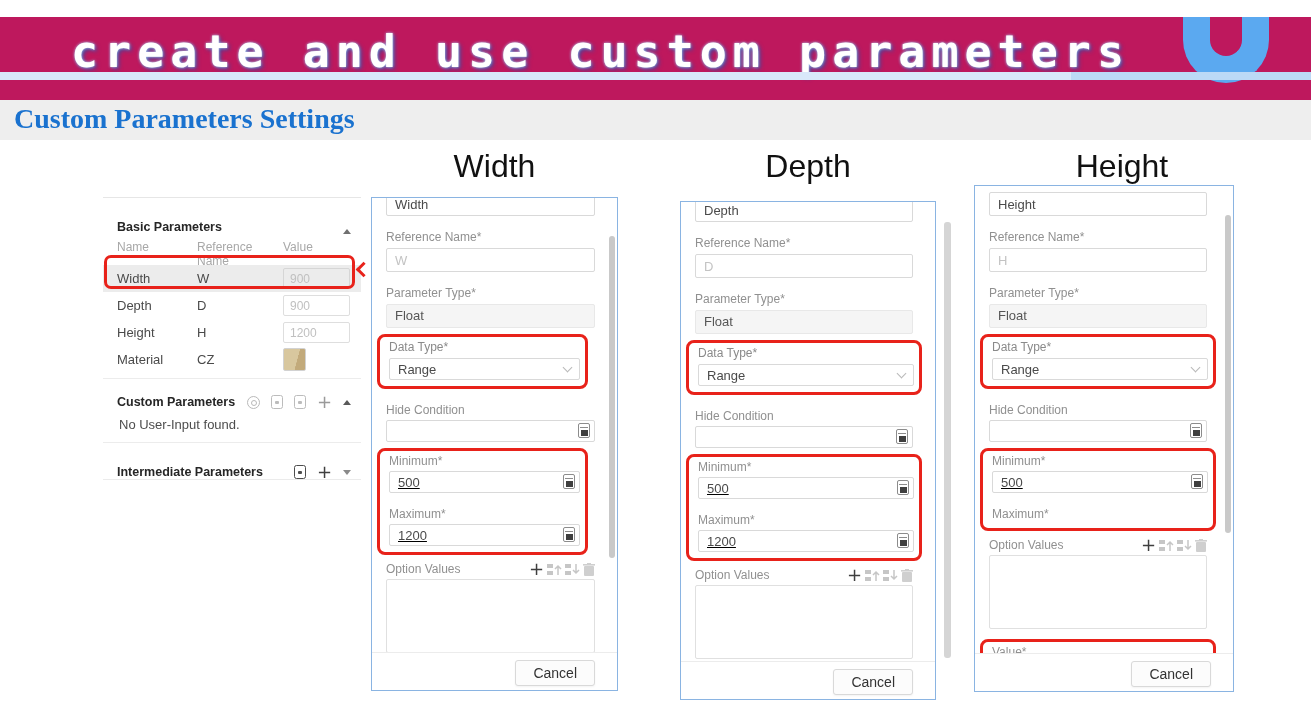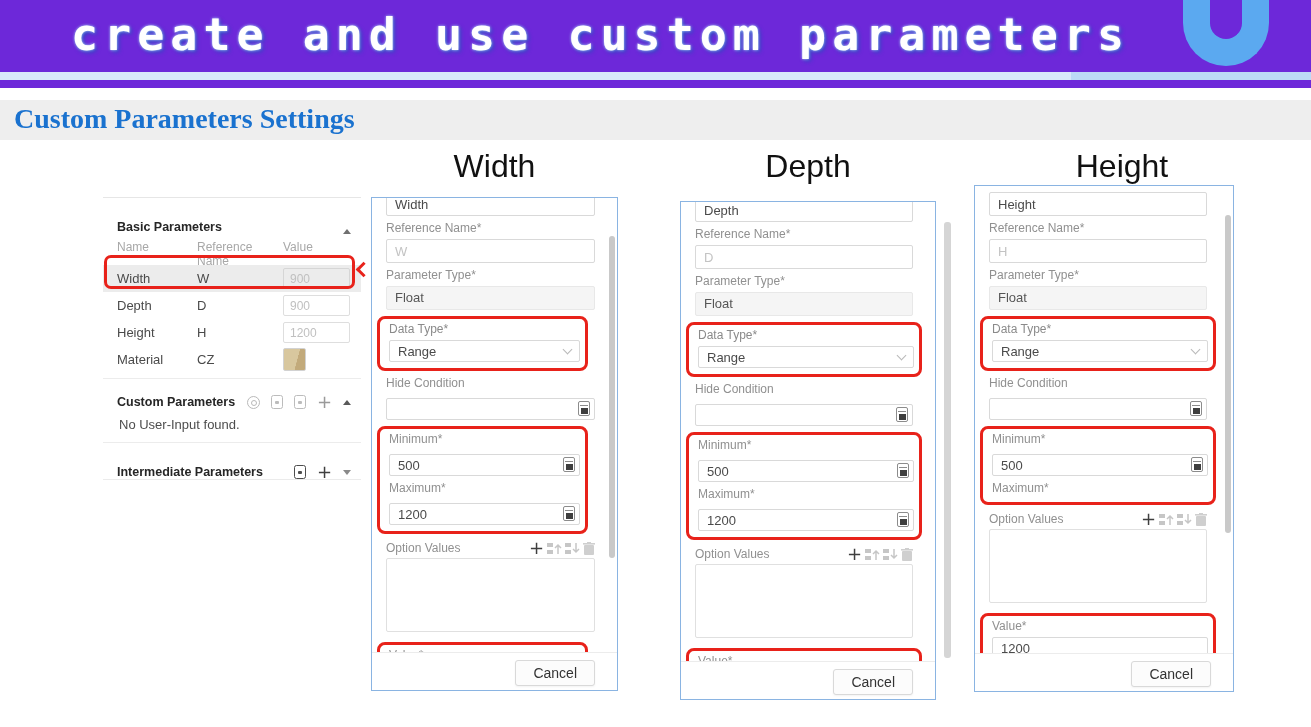--- a/index.html
+++ b/index.html
@@ -1,19 +1,19 @@
 <!DOCTYPE html>
 <html><head>
 <meta charset="utf-8">
 <style>
   * { margin:0; padding:0; box-sizing:border-box; }
   html,body { width:1311px; height:727px; background:#ffffff; font-family:"Liberation Sans", sans-serif; overflow:hidden; position:relative; }
 
   
-  .banner { position:absolute; left:0; top:0; width:1311px; height:88px; background:#6d28d9; overflow:hidden; }
+  .banner { position:absolute; left:0; top:17px; width:1311px; height:88px; background:#be185d; overflow:hidden; }
   .banner-title { position:absolute; left:0; right:110px; top:8px; text-align:center;
     font-family:"DejaVu Sans Mono", monospace; font-size:45px; letter-spacing:6px; color:#ffffff; font-weight:bold;
     text-shadow:0 0 3px #bfe0ff, 2px 2px 4px rgba(16,88,185,.75); white-space:nowrap; }
   .logo-u { position:absolute; right:42px; top:-34px; width:86px; height:100px;
     border:27px solid #5ba9f0; border-top:none; border-radius:0 0 58px 58px; }
   .banner-strip { position:absolute; left:0; top:72px; width:1311px; height:8px; background:#d9e8fa; }
   .banner-strip-hl { position:absolute; right:0; top:72px; width:240px; height:8px; background:#bcd9f6; }
 
   
   .band { position:absolute; left:0; top:100px; width:1311px; height:40px; background:#eeeeee; }
@@ -47,29 +47,29 @@
   .target-ic::after { content:""; position:absolute; left:3px; top:3px; width:4px; height:4px; border:1.2px solid #b9b9b9; border-radius:50%; }
   .doc-ic { width:12px; height:14px; border:1.3px solid #bcbcbc; border-radius:2.5px; position:relative; }
   .doc-ic::after { content:""; position:absolute; left:3.2px; top:4.5px; width:3.5px; height:3.5px; background:#bcbcbc; border-radius:1px; }
   .doc-ic.dark { border-color:#4d4d4d; } .doc-ic.dark::after { background:#4d4d4d; }
   .plus-ic { font-size:18px; line-height:14px; color:#9a9a9a; font-family:"DejaVu Sans", sans-serif; }
   .plus-ic.dark { color:#3f3f3f; }
 
   
   .dialog { position:absolute; background:#fff; border:1.5px solid #8ab4e2; overflow:hidden; }
   .dlg-body { padding:0 22px 0 14px; }
-  .lbl { font-size:12px; color:#909090; margin-top:5px; height:15px; }
+  .lbl { font-size:12px; color:#909090; margin-top:14px; height:15px; }
   .fld { display:block; width:100%; height:22px; border:1px solid #d9d9d9; border-radius:2px; background:#fff;
     font-size:13px; color:#4a4a4a; padding:0 8px; font-family:"Liberation Sans", sans-serif; margin-top:3px; }
   .fld.tall { height:24px; }
   .fld.ph { color:#c3c3c3; }
   .fld.disabled { background:#f5f5f5; border-color:#e8e8e8; color:#565656; }
   .sel { display:flex; align-items:center; justify-content:space-between; }
   .chev { width:7px; height:7px; border-right:1.4px solid #b9b9b9; border-bottom:1.4px solid #b9b9b9; transform:rotate(45deg); margin-top:-4px; }
-  .iwrap { position:relative; margin-top:7px; }
+  .iwrap { position:relative; margin-top:2px;text-decoration:underline; }
   .iwrap .fld { margin-top:0; padding-right:24px; }
   .calc-ic { position:absolute; right:5px; top:3px; width:12px; height:15px; border:1.2px solid #8c8c8c; border-radius:2px; background:#fff; }
   .calc-ic::before { content:""; position:absolute; left:1px; right:1px; top:2.5px; border-top:1.2px solid #8c8c8c; }
   .calc-ic::after { content:""; position:absolute; left:1.5px; right:1.5px; top:5.5px; bottom:1.5px; background:#3f3f3f; }
   .opt-row { display:flex; align-items:center; margin-top:6px; height:16px; }
   .opt-icons { margin-left:auto; display:flex; align-items:center; gap:3px; }
   .txtarea { width:100%; border:1px solid #e0e0e0; border-radius:2px; margin-top:2px; background:#fff; resize:none; }
   .redbox { border:3.5px solid #e8221a; border-radius:8px; margin:6px -9px 0 -9px; padding:1px 5px 6px 9px; }
   .redbox.narrow { margin-right:7px; }
   .dlg-footer { position:absolute; left:0; right:0; bottom:0; height:38px; background:#fff; border-top:1px solid #ececec; }

